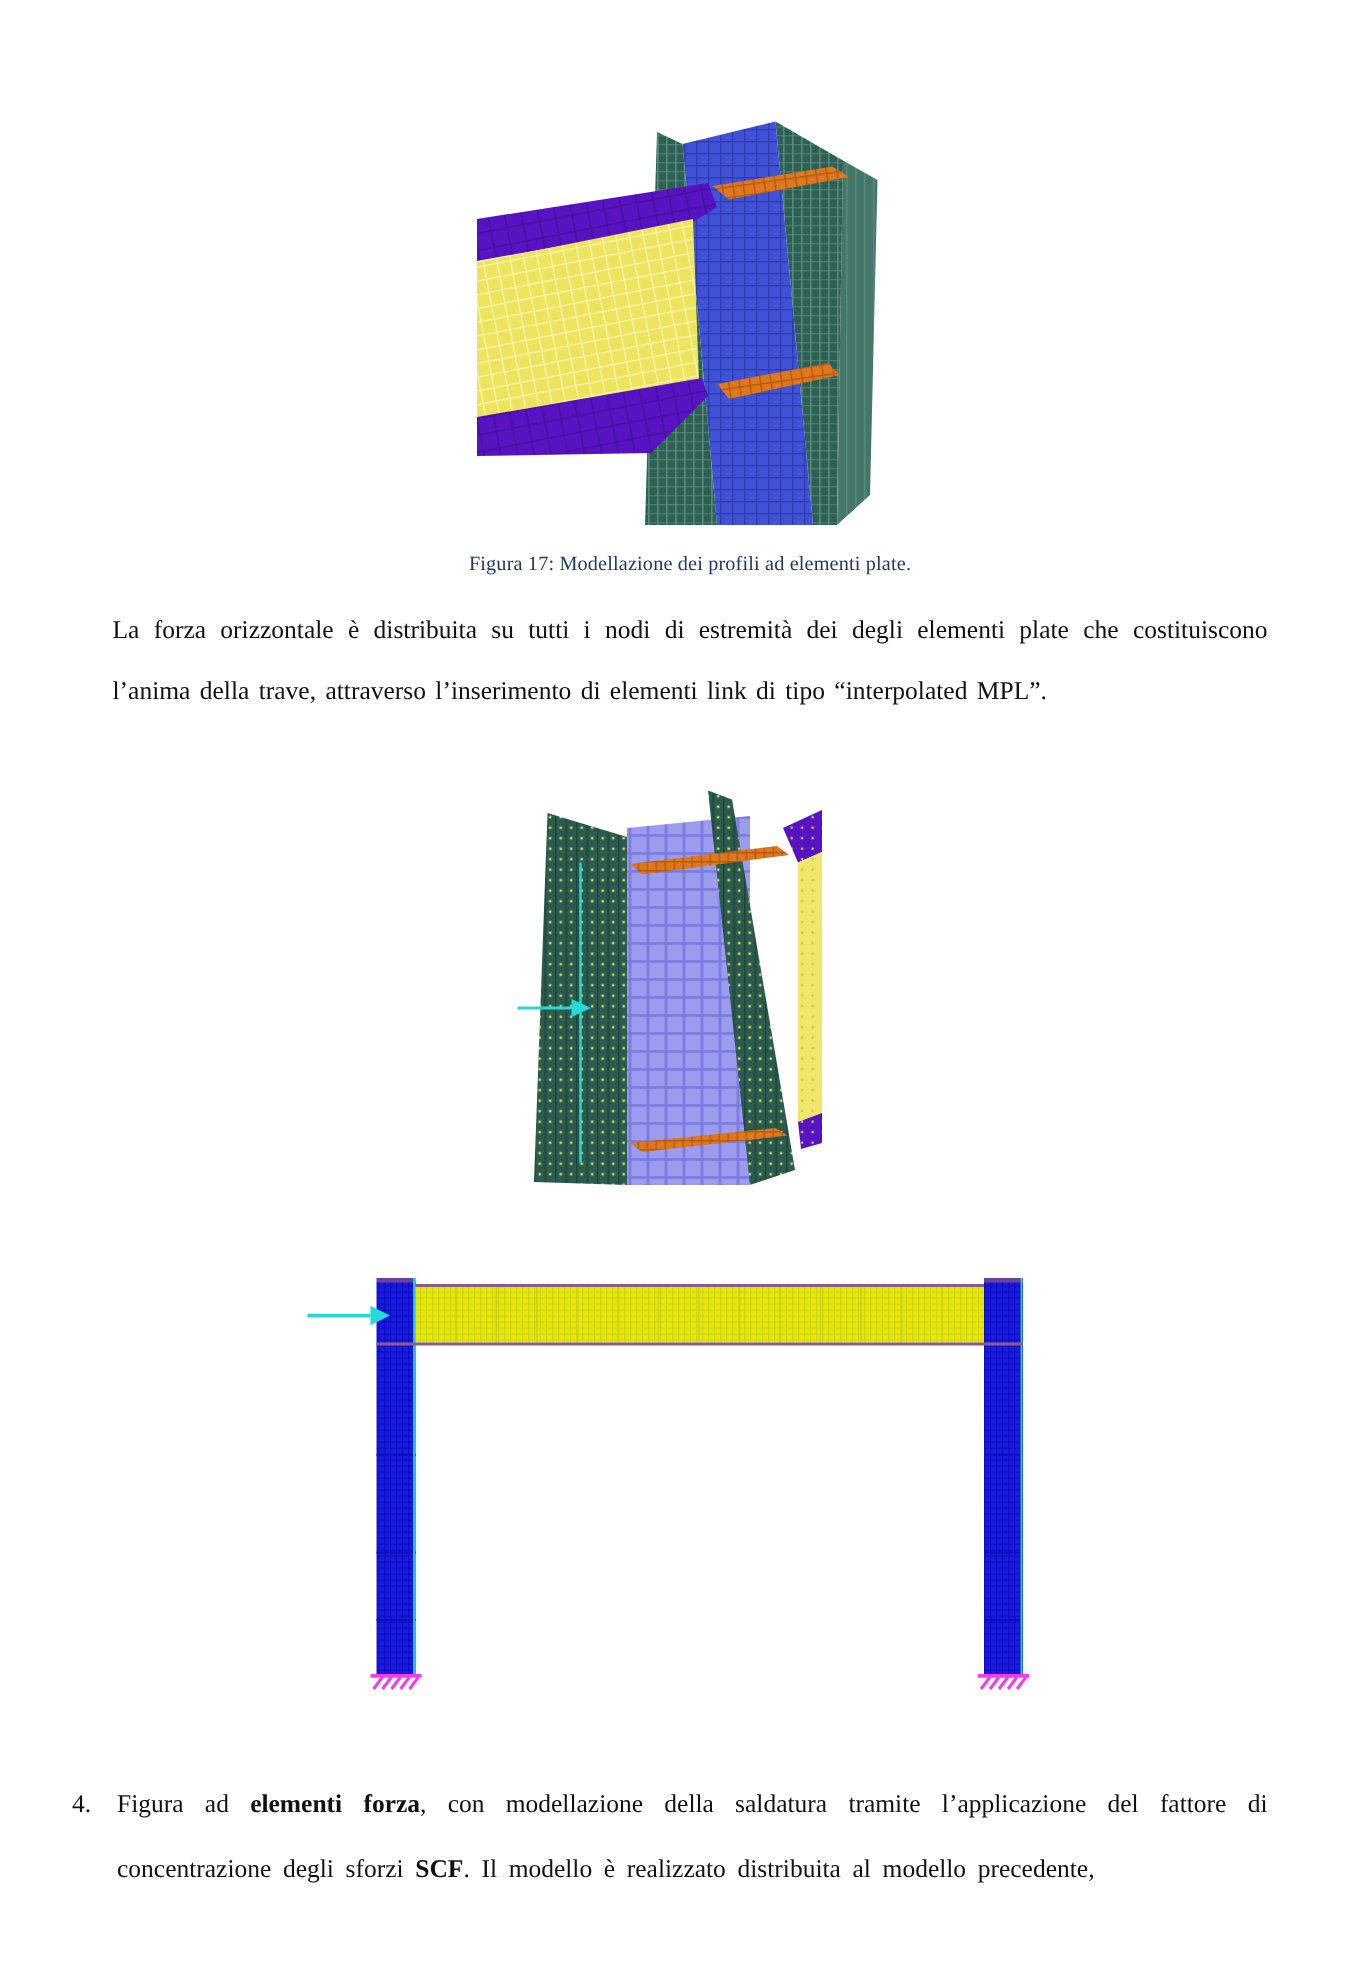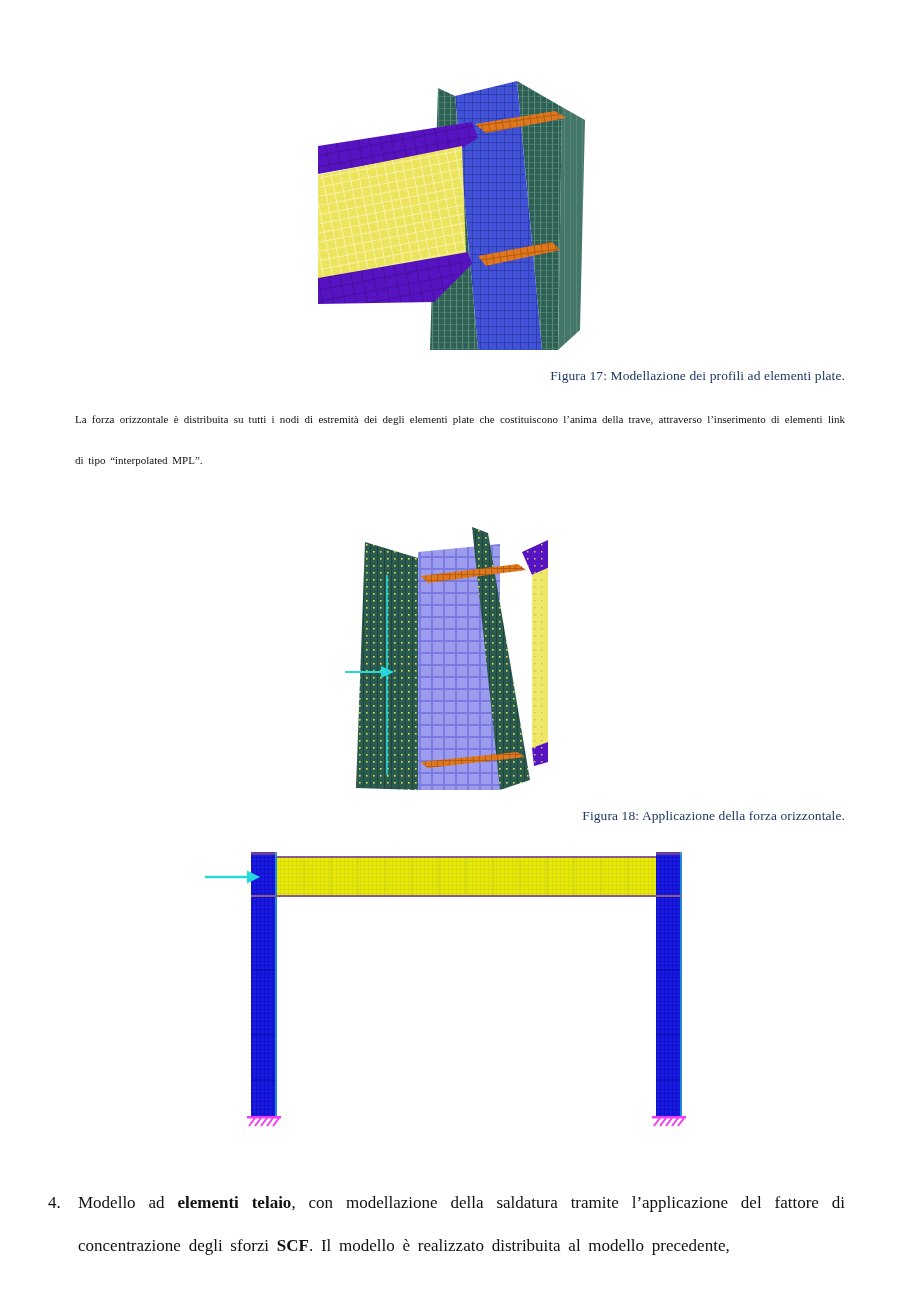--- a/index.html
+++ b/index.html
@@ -2,26 +2,26 @@
 <html style="--caption-text: #1F3864; --body-text: #101010; --f17-yellow: #EBE45C; --f17-yellow-line: #f6f2a8; --f17-purple: #5712C2; --f17-purple-line: #46109c; --f17-blue: #4152D6; --f17-blue-line: #2e3db0; --f17-teal: #2E5F53; --f17-teal-line: #55897b; --f17-teal-light: #447769; --f17-orange: #E0771C; --f17-orange-line: #b25c12; --f18-teal: #2B5B4F; --f18-teal-line: #1e453c; --f18-node-dot: #d9e15d; --f18-lavender: #9C9CEE; --f18-lavender-line: #7a7ae0; --f18-orange: #E0771C; --f18-orange-line: #b25c12; --f18-yellow: #EFE76A; --f18-yellow-dot: #cfc24e; --f18-purple: #5712C2; --f18-purple-dot: #c9d158; --cyan-arrow: #25D9D9; --f19-blue: #1A1AE6; --f19-blue-line: #0e0ebc; --f19-yellow: #EAEA00; --f19-yellow-line: #cdd41a; --f19-beam-edge: #8b5c8b; --f19-col-cap: #6a3fa0; --f19-support: #F23CF2;"><head>
 <meta charset="utf-8">
 <style>
   html,body{margin:0;padding:0;background:#ffffff;}
   .page{
     position:relative;width:900px;height:1315px;background:#ffffff;overflow:hidden;
     font-family:"Liberation Serif","DejaVu Serif",serif;
   }
   svg.fig{position:absolute;}
   .caption{
-    position:absolute;left:75px;width:770px;text-align:right;
+    position:absolute;left:75px;width:770px;text-align:center;
     font-size:13.5px;color:var(--caption-text,#1F3864);letter-spacing:.1px;
   }
   .bodytext{
     position:absolute;left:75px;width:770px;margin:0;
-    font-size:11px;line-height:41px;text-align:justify;word-spacing:2px;
+    font-size:17px;line-height:41px;text-align:justify;word-spacing:2px;
     color:var(--body-text,#101010);
   }
   .listitem{
     position:absolute;left:48px;width:797px;display:flex;
     font-size:17px;line-height:43px;color:var(--body-text,#101010);
   }
   .listitem .num{width:30px;flex:none;}
   .listitem .txt{flex:1;text-align:justify;word-spacing:3.5px;}
   .listitem .txt b{font-weight:bold;}
 
@@ -139,21 +139,20 @@
       <polygon points="85,242 182,232 190,237 93,248" fill="url(#p18o)"></polygon>
       <polygon points="30,22 83,38 83,270 21,268" fill="url(#p18t)"></polygon>
       <line x1="52" y1="55" x2="52" y2="255" class="cyan-stroke" style="stroke-width:1.6"></line>
     </g>
     <g>
       <line x1="10" y1="152" x2="46" y2="152" class="cyan-stroke" style="stroke-width:2"></line>
       <polygon points="46,146 59,152 46,158" class="cyan-fill"></polygon>
     </g>
   </svg>
 
-  <div class="caption" style="top:808px">Figura 18: Applicazione della forza orizzontale.</div>
 
   <svg class="fig" style="left:200px;top:845px" width="500" height="285" viewBox="0 0 500 285">
     <defs>
       <pattern id="p19b" width="4" height="4" patternUnits="userSpaceOnUse">
         <rect width="4" height="4" class="f19-bg-b"></rect>
         <path d="M0,0.4 H4 M0.4,0 V4" class="f19-ln-b"></path>
       </pattern>
       <pattern id="p19y" width="4" height="4" patternUnits="userSpaceOnUse">
         <rect width="4" height="4" class="f19-bg-y"></rect>
         <path d="M0,0.4 H4 M0.4,0 V4" class="f19-ln-y"></path>
@@ -187,16 +186,16 @@
     </g>
     <g>
       <line x1="5" y1="32" x2="47" y2="32" class="cyan-stroke" style="stroke-width:2.5"></line>
       <polygon points="47,25.5 60,32 47,38.5" class="cyan-fill"></polygon>
     </g>
   </svg>
 
 
   <div class="listitem" style="top:1181px">
     <span class="num">4.</span>
-    <span class="txt"><span>Modello ad </span><b>elementi telaio</b><span>, con modellazione della saldatura tramite l’applicazione del fattore di concentrazione degli sforzi </span><b>SCF</b><span>. Il modello è realizzato distribuita al modello precedente,</span></span>
+    <span class="txt"><span>Figura ad </span><b>elementi forza</b><span>, con modellazione della saldatura tramite l’applicazione del fattore di concentrazione degli sforzi </span><b>SCF</b><span>. Il modello è realizzato distribuita al modello precedente,</span></span>
   </div>
 
 </div>
 
 </body></html>

